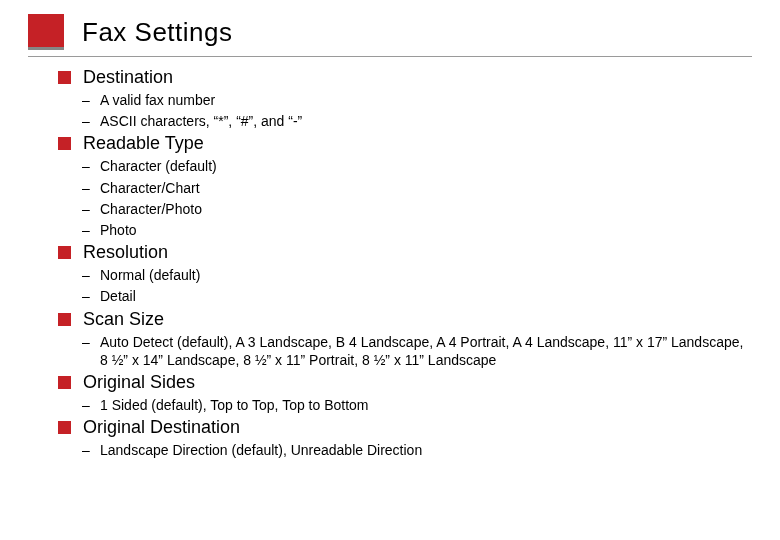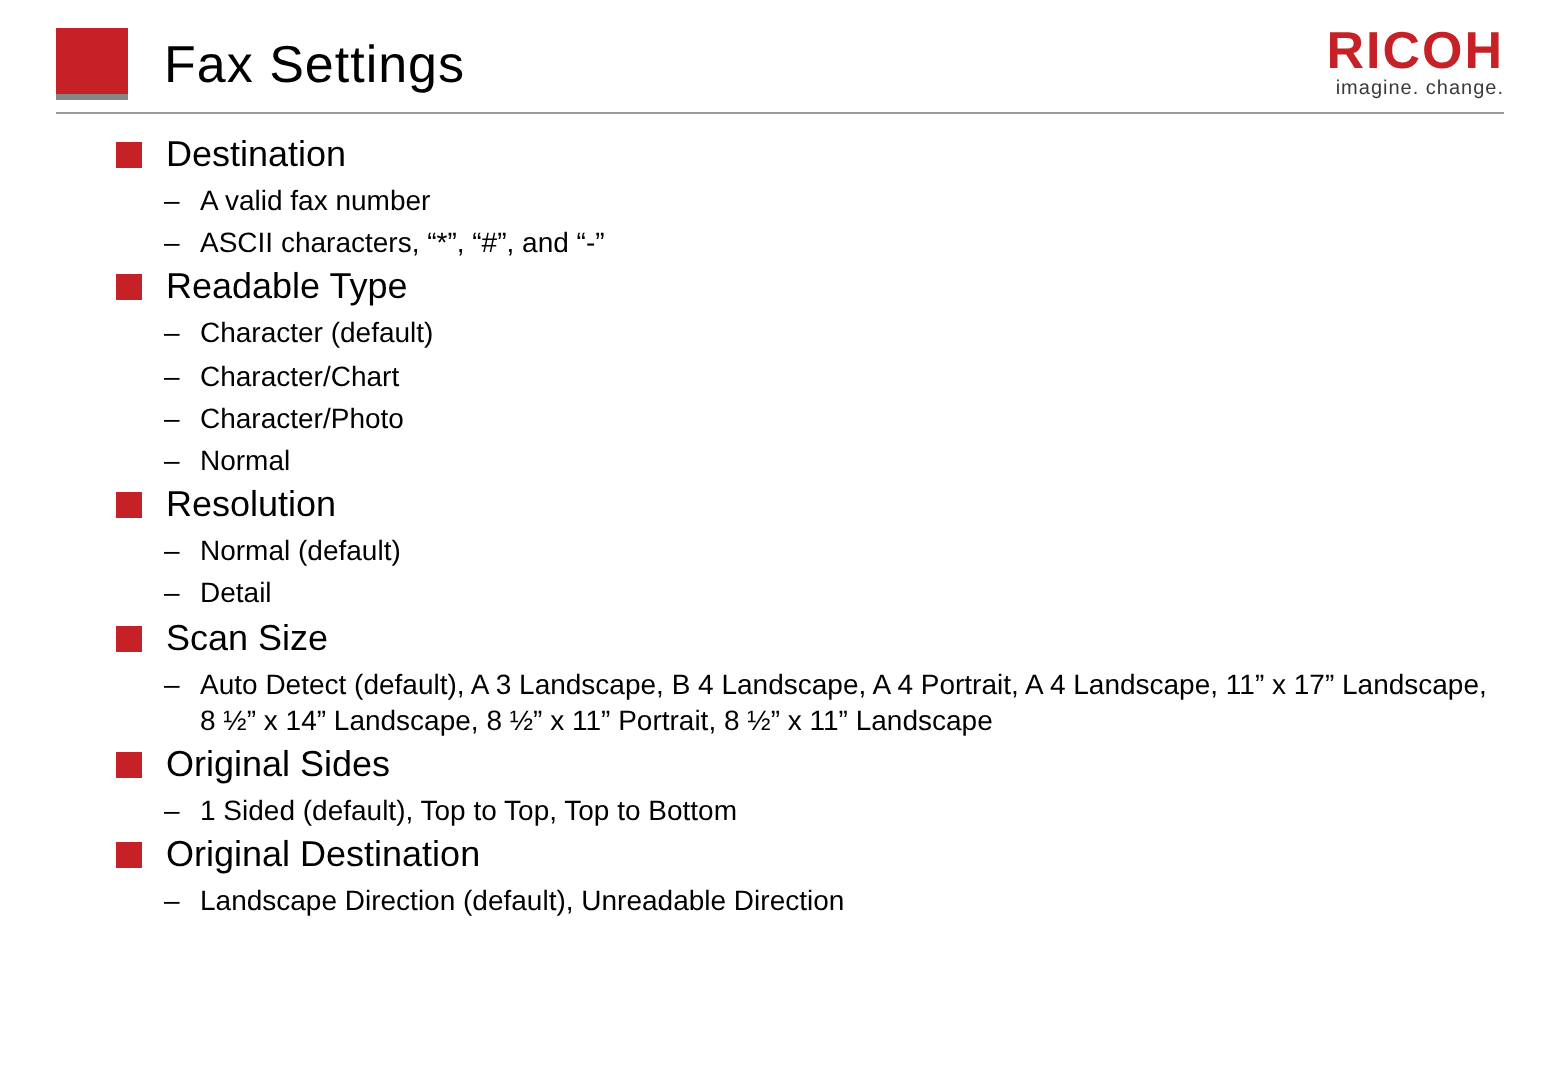--- a/index.html
+++ b/index.html
@@ -110,24 +110,20 @@
 </head>
 <body>
 
 <div class="slide">
 
   <div class="header">
     <div class="title-block">
       <div class="title-square"></div>
       <div class="title-text">Fax Settings</div>
     </div>
-    <div class="logo">
-      <div class="logo-word">RICOH</div>
-      <div class="logo-tag">imagine. change.</div>
-    </div>
   </div>
 
   <hr class="header-rule">
 
   <div class="sections">
 
     <div class="sec">
       <div class="sec-head">
         <div class="sec-bullet"></div>
         <div class="sec-title">Destination</div>
@@ -157,21 +153,21 @@
         <div class="item">
           <div class="dash">–</div>
           <div class="item-text">Character/Chart</div>
         </div>
         <div class="item">
           <div class="dash">–</div>
           <div class="item-text">Character/Photo</div>
         </div>
         <div class="item">
           <div class="dash">–</div>
-          <div class="item-text">Normal</div>
+          <div class="item-text">Photo</div>
         </div>
       </div>
     </div>
 
     <div class="sec">
       <div class="sec-head">
         <div class="sec-bullet"></div>
         <div class="sec-title">Resolution</div>
       </div>
       <div class="items">

